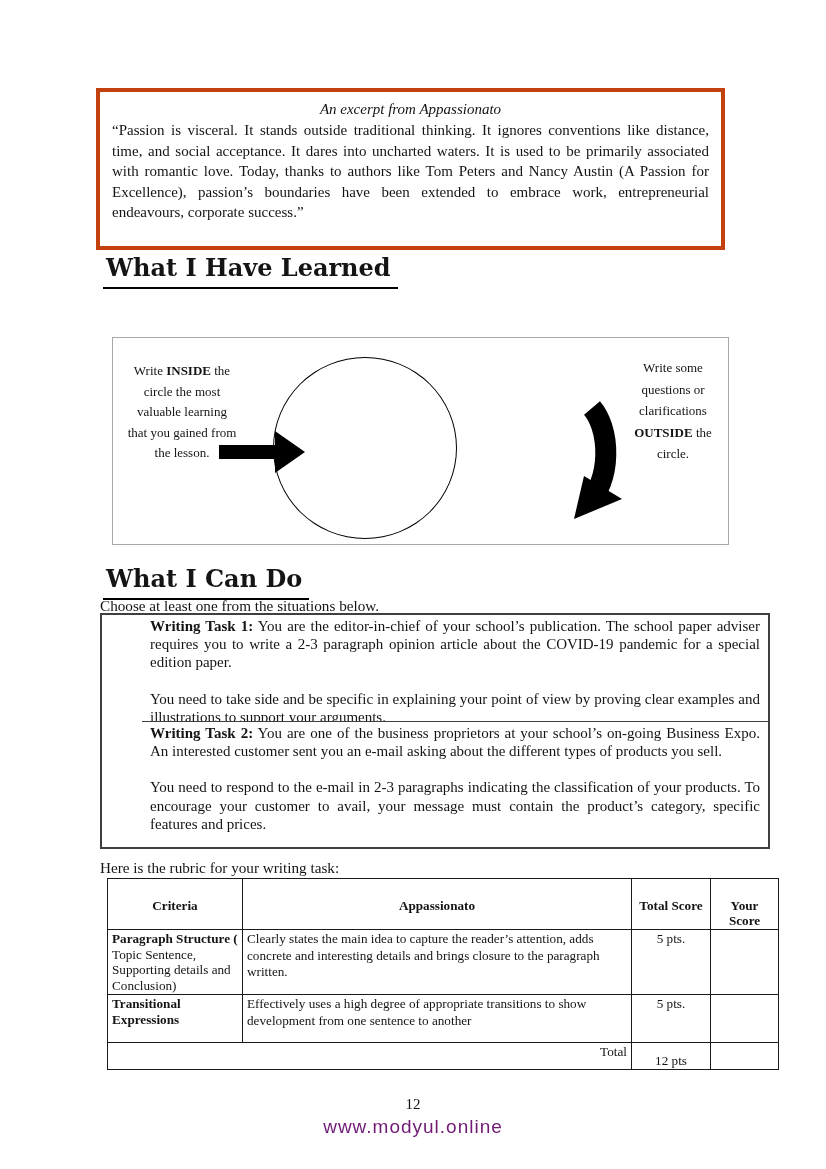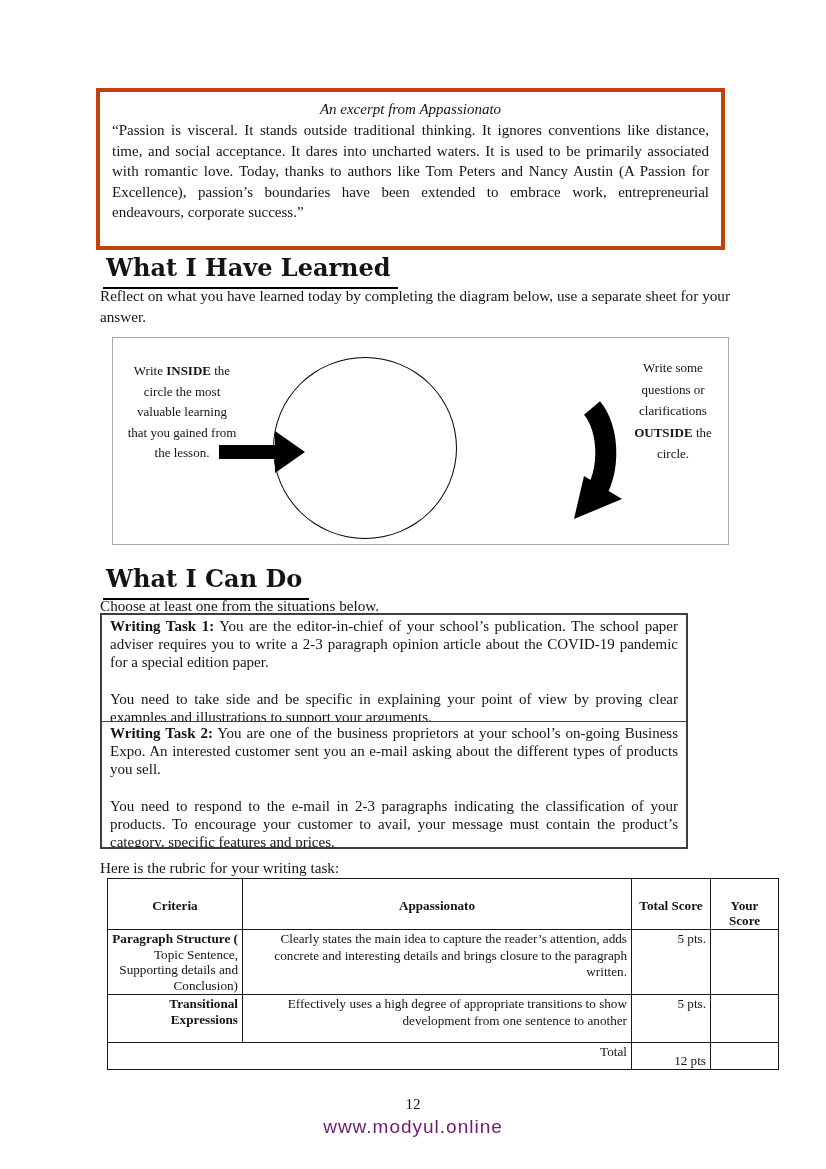--- a/index.html
+++ b/index.html
@@ -29,33 +29,33 @@
                box-sizing:border-box;}
   .d-note{font-size:13px;line-height:20.5px;text-align:center;}
   .d-left-note{left:14px;top:23px;width:110px;}
   .d-right-note{left:504px;top:19px;width:112px;line-height:21.5px;}
   .d-circle{left:160px;top:19px;width:184px;height:182px;border:1.5px solid #000;
             border-radius:50%;box-sizing:border-box;background:transparent;}
   .d-arrow-right{left:106px;top:92px;width:86px;height:44px;}
   .d-arrow-curved{left:455px;top:60px;width:68px;height:124px;}
 
   
-  .tasks-box{left:100px;top:613px;width:588px;border:2px solid #3f3f3f;box-sizing:border-box;}
+  .tasks-box{left:100px;top:613px;width:670px;border:2px solid #3f3f3f;box-sizing:border-box;padding-left:40px;}
   .task-cell{padding:2px 8px;font-size:15px;line-height:18.2px;text-align:justify;
              box-sizing:border-box;overflow:hidden;}
   .task-first{height:107px;border-bottom:1.5px solid #3f3f3f;}
   .task-second{height:125px;}
   .task-cell p{margin:0;}
   .task-cell p + p{margin-top:18px;}
 
   
   .rubric{left:107px;top:878px;border-collapse:collapse;table-layout:fixed;width:671px;
           font-size:13.2px;}
   .rubric td,.rubric th{border:1px solid #1a1a1a;vertical-align:top;padding:1px 4px;
-          box-sizing:border-box;overflow:hidden;text-align:right;}
+          box-sizing:border-box;overflow:hidden;}
   .rubric th{font-weight:bold;text-align:center;line-height:14.5px;padding-top:20px;}
   .col-criteria{width:135px;} .col-desc{width:389px;} .col-total{width:79px;} .col-your{width:68px;}
   .cell-criteria{line-height:15.5px;padding-left:6px;}
   .cell-desc{line-height:16.5px;padding-left:8px;padding-right:6px;}
   .cell-score{text-align:center;line-height:15px;padding-top:3px;}
   .v-mid{vertical-align:middle;}
   .row-h{height:30px;} .row-1{height:62px;} .row-2{height:48px;} .row-3{height:30px;} .row-t{height:19px;}
   .cell-total-label{text-align:right;padding-right:6px;line-height:15px;}
 
   
@@ -67,21 +67,20 @@
 <body>
 
 <div class="page">
 
   <div class="abs excerpt-box">
     <div class="excerpt-title">An excerpt from Appassionato</div>
     <p class="excerpt-body">“Passion is visceral. It stands outside traditional thinking. It ignores conventions like distance, time, and social acceptance. It dares into uncharted waters. It is used to be primarily associated with romantic love. Today, thanks to authors like Tom Peters and Nancy Austin (A Passion for Excellence), passion’s boundaries have been extended to embrace work, entrepreneurial endeavours, corporate success.”</p>
   </div>
 
   <div class="abs heading h-learned">What I Have Learned</div>
-  <p class="abs para p-reflect">Reflect on what you have learned today by completing the diagram below, use a separate sheet for your answer.</p>
 
   <div class="abs diagram-box">
     <div class="abs d-note d-left-note"><span>Write </span><b>INSIDE</b><span> the circle the most valuable learning that you gained from the lesson.</span></div>
 
     <div class="abs d-circle"></div>
 
     <svg class="abs d-arrow-right" viewBox="0 0 86 44">
       <rect x="0" y="15" width="57" height="14" fill="#000"></rect>
       <polygon points="56,1 86,22 56,43" fill="#000"></polygon>
     </svg>

